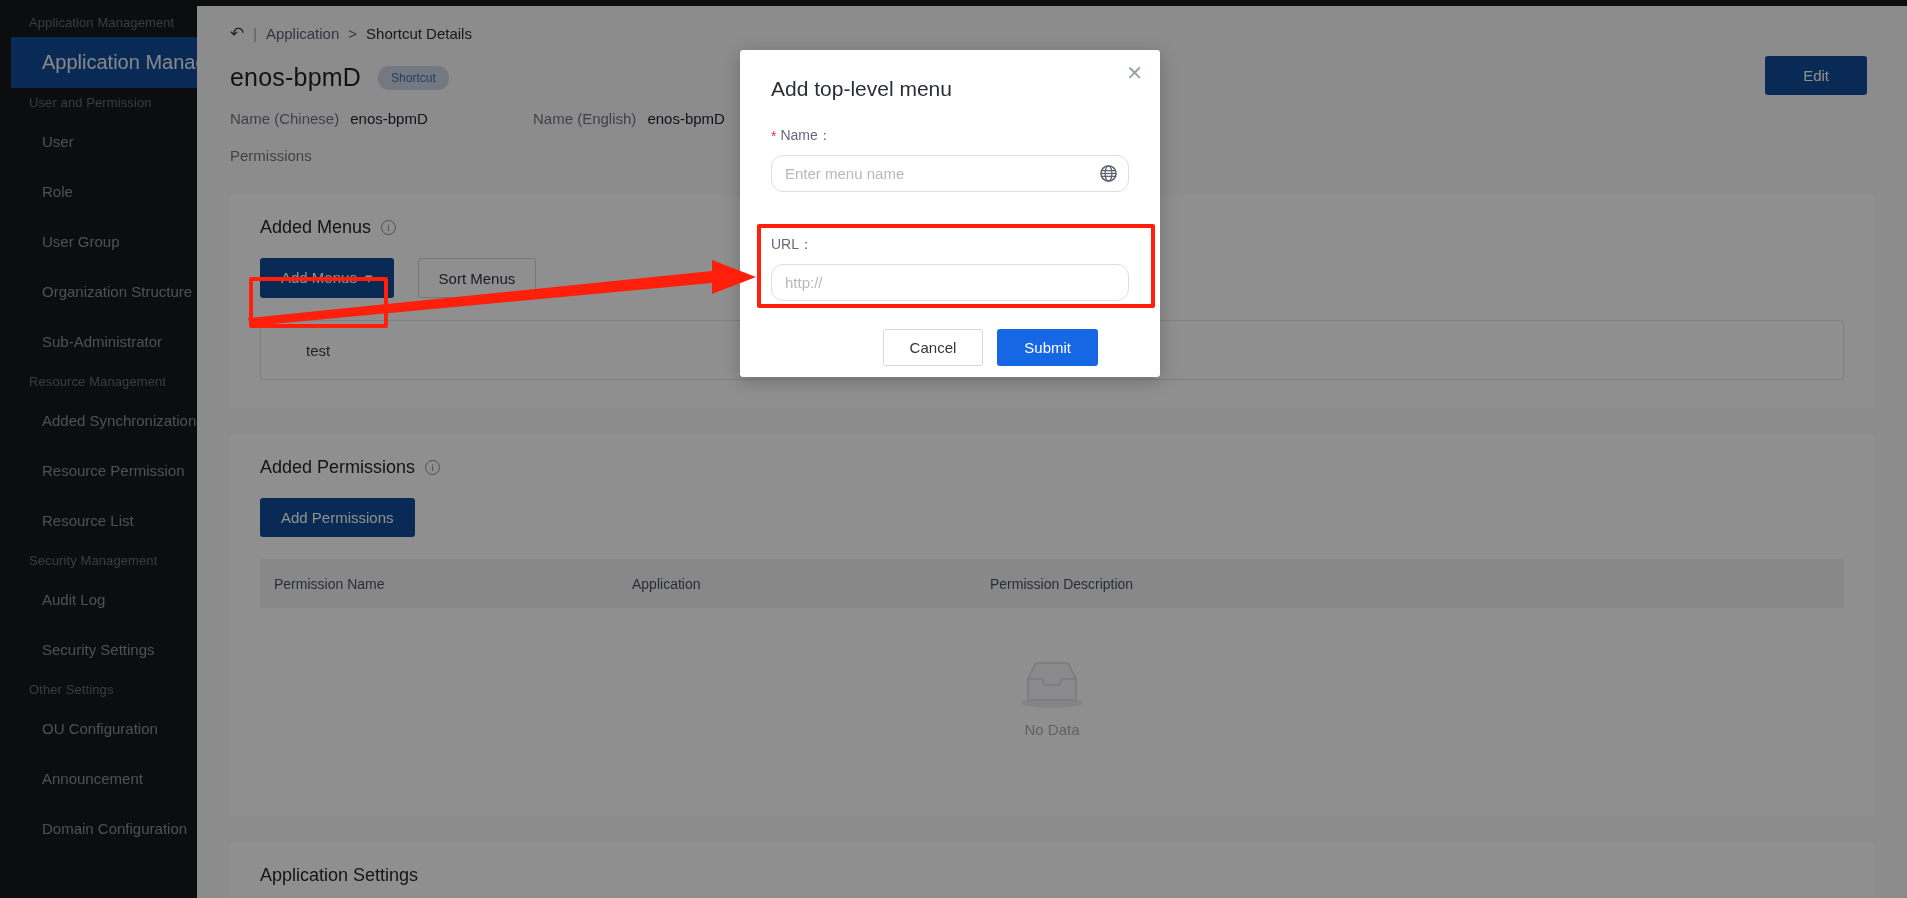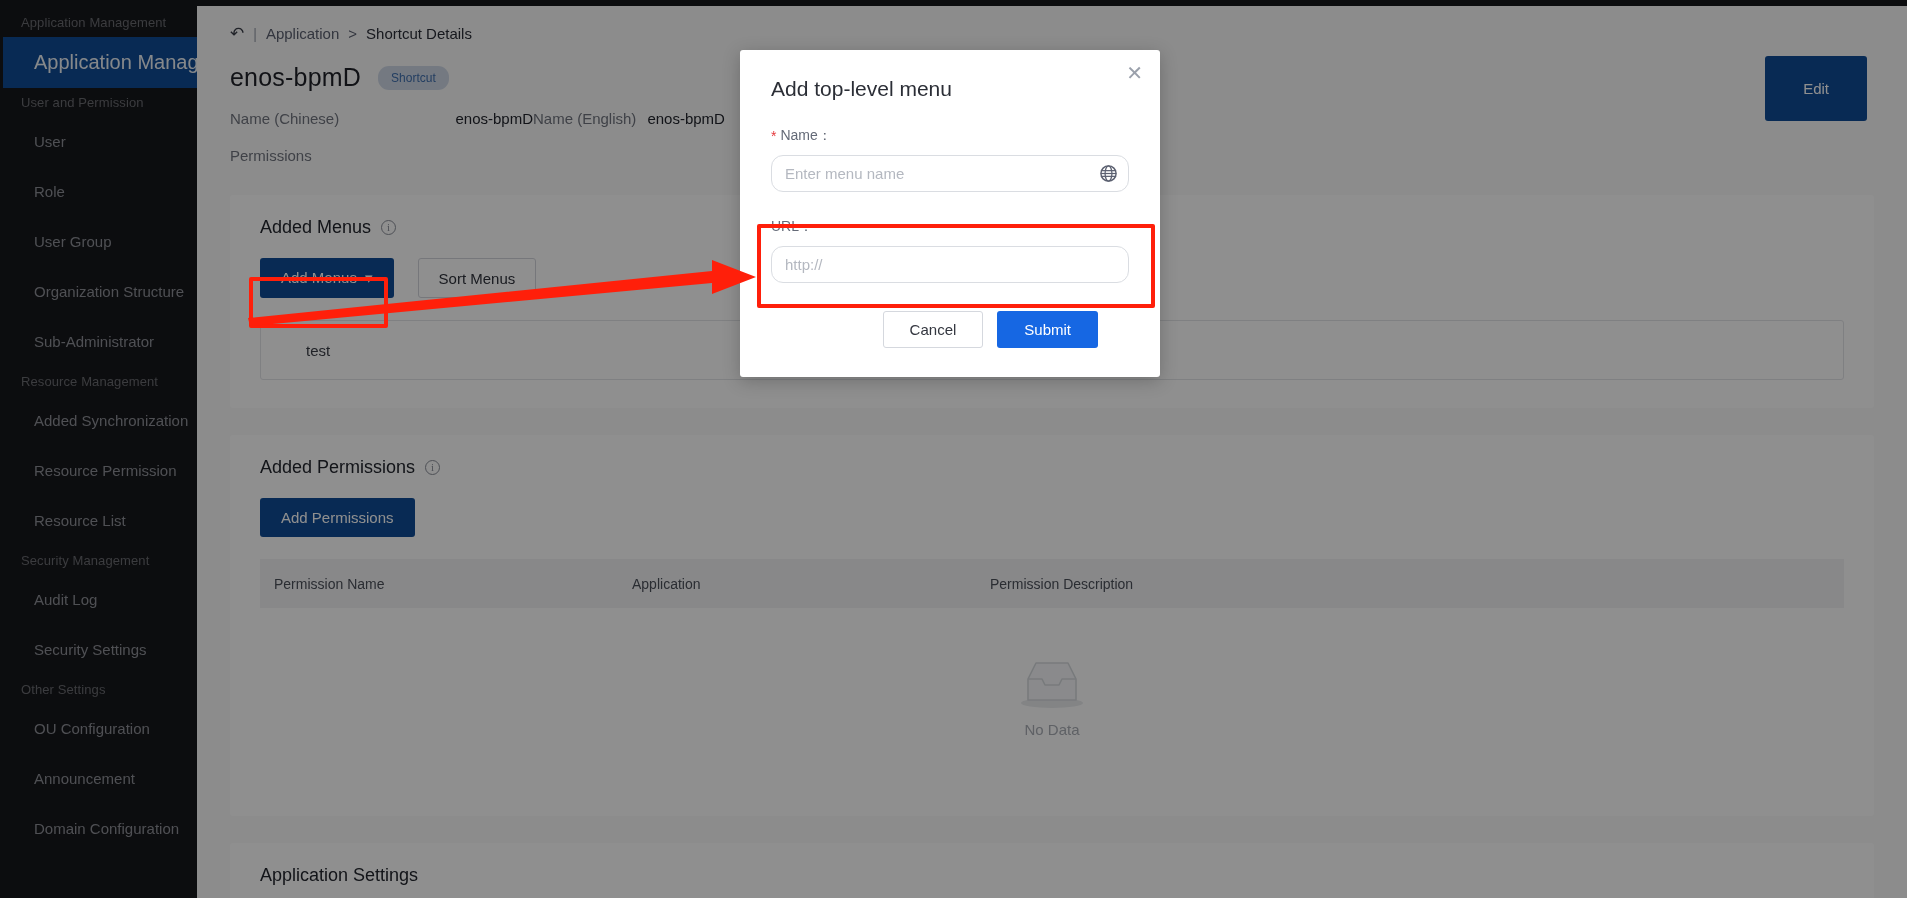--- a/index.html
+++ b/index.html
@@ -6,21 +6,21 @@
   html, body {
     width: 1907px; height: 898px;
     overflow: hidden;
     font-family: "Liberation Sans", sans-serif;
     background: #17181c;
   }
   #app { position: relative; width: 1907px; height: 898px; }
 
   
   .sidebar {
-    position: absolute; left: 3px; top: 0;
+    position: absolute; left: 11px; top: 0;
     width: 231px; height: 898px;
     background: #17181c;
     padding-top: 8px;
     overflow: hidden;
   }
   .sb-group {
     color: #6a6b70;
     font-size: 13px;
     padding: 7px 0 7px 18px;
     letter-spacing: .1px;
@@ -75,21 +75,21 @@
     font-size: 12px; border-radius: 11px;
     padding: 5px 13px;
   }
 
   .meta-row {
     display: flex; padding: 18px 0 0 33px;
     font-size: 15px;
   }
   .meta-label { color: #71757f; }
   .meta-value { color: #22252d; margin-left: 11px; }
-  .meta-cell-1 { width: 303px; display: flex; justify-content: space-between; }
+  .meta-cell-1 { width: 303px; display: flex; }
   .meta-desc { padding: 20px 0 0 33px; font-size: 15px; color: #71757f; }
 
   
   .panel {
     position: relative;
     margin: 0 33px 0 33px;
     background: #fff;
     border-radius: 3px;
   }
   .panel-pad { padding: 22px 30px 28px 30px; }
@@ -140,21 +140,21 @@
     display: flex; flex-direction: column;
     align-items: center; justify-content: center;
     gap: 10px;
   }
   .empty-label { font-size: 15px; color: #a9adb5; }
 
   .edit-btn {
     position: absolute; right: 0px; top: 0px;
     background: #0f4c96; color: #fff;
     font-size: 15px; border-radius: 3px;
-    padding: 24px 38px; cursor: pointer; border: none;
+    padding: 11px 38px; cursor: pointer; border: none;
   }
 
   
   .dim {
     position: absolute; left: 0; top: 0;
     width: 1907px; height: 898px;
     background: rgba(0,0,0,0.44);
     pointer-events: none;
   }
 
@@ -191,21 +191,21 @@
     padding: 0 36px 0 13px;
     outline: none;
     font-family: "Liberation Sans", sans-serif;
     background: #fff;
   }
   .txt-input::placeholder { color: #b4b8c0; }
   .globe-icon {
     position: absolute; right: 11px; top: 9px;
     width: 19px; height: 19px; cursor: pointer;
   }
-  .field-block-url { margin-top: 26px; }
+  .field-block-url { margin-top: 44px; }
 
   .modal-footer {
     display: flex; justify-content: flex-end; gap: 14px;
     padding: 28px 31px 0 0;
   }
   .m-btn {
     font-size: 15px; border-radius: 3px; cursor: pointer;
     padding: 9px 26px; border: 1px solid transparent;
     font-family: "Liberation Sans", sans-serif;
   }

